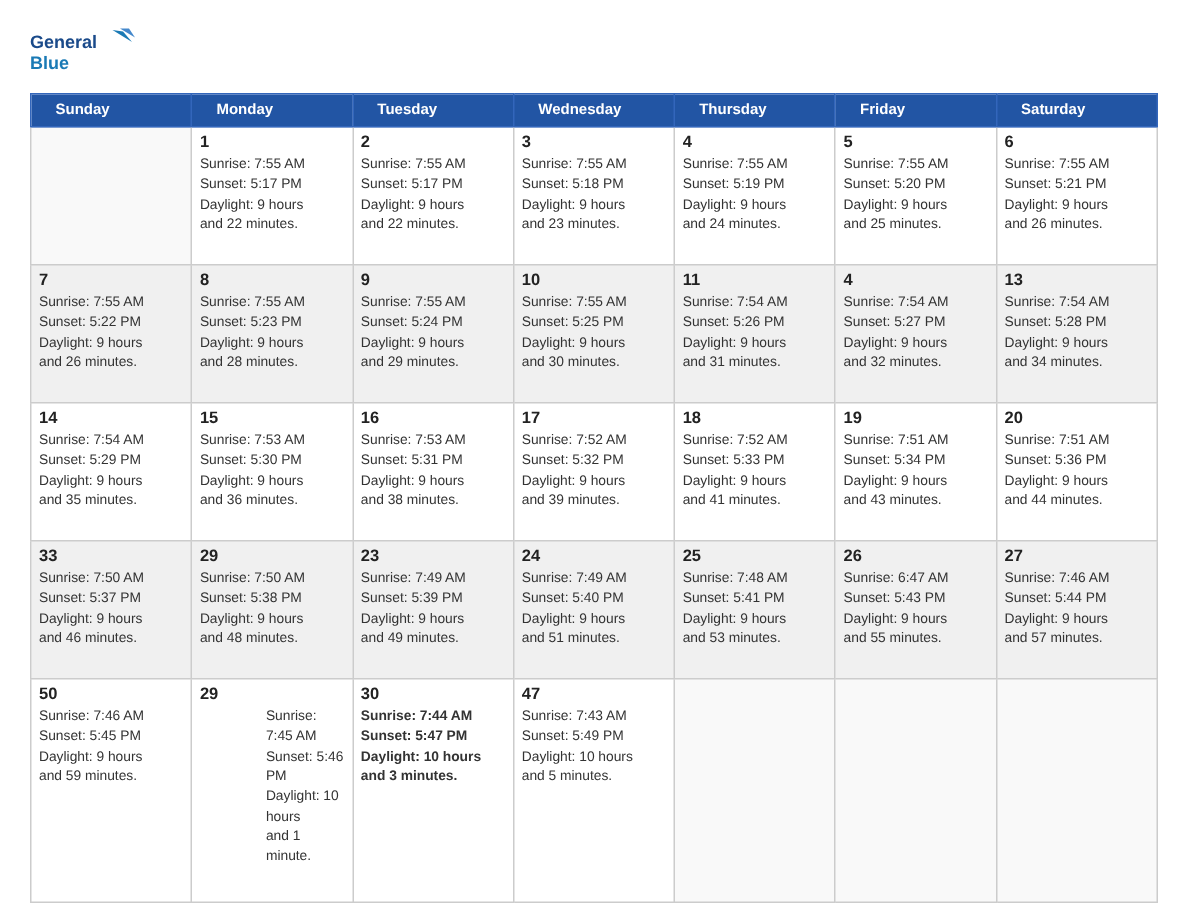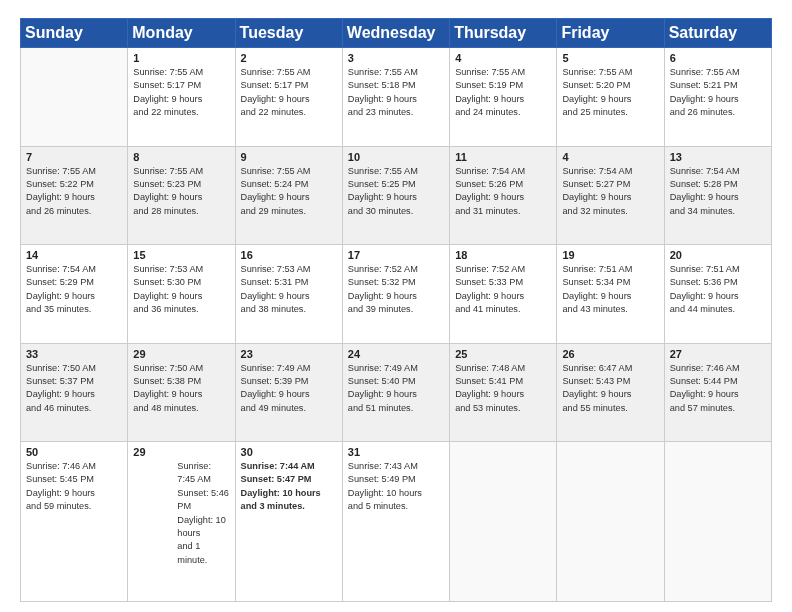--- a/index.html
+++ b/index.html
@@ -44,23 +44,23 @@
     .calendar {
       flex: 1;
       border: 1px solid #ccc;
       border-collapse: collapse;
       width: 100%;
       table-layout: fixed;
     }
     .calendar th {
       background: #2255a4;
       color: #fff;
-      font-size: 16px;
+      font-size: 10px;
       font-weight: bold;
-      padding: 5px 4px;
+      padding: 5px 16px;
       border: 1px solid #3366bb;
       text-align: left;
     }
     .calendar td {
       border: 1px solid #ccc;
       vertical-align: top;
       padding: 4px 5px;
       font-size: 9.5px;
       color: #333;
       height: 80px;
@@ -82,20 +82,34 @@
       background: #f0f0f0;
     }
     .row-white td {
       background: #ffffff;
     }
   </style>
 </head>
 <body>
 
 <div class="page">
+  <div class="header">
+    <div class="logo">
+  <svg viewBox="0 0 70 34" width="70" height="34" xmlns="http://www.w3.org/2000/svg">
+    <text x="0" y="14" font-size="12" font-weight="bold" font-family="Arial" fill="#1a4a8a">General</text>
+    <text x="0" y="28" font-size="12" font-weight="bold" font-family="Arial" fill="#1a7ab5">Blue</text>
+    <polygon points="55,2 68,10 62,3" fill="#1a7ab5"></polygon>
+    <polygon points="60,1 70,7 66,1" fill="#4488cc"></polygon>
+  </svg>
+</div>
+    <div class="title-block">
+      <div class="month-title"></div>
+      <div class="location-title"></div>
+    </div>
+  </div>
 
   <table class="calendar" id="cal-table">
     <thead>
       <tr id="cal-header">
           <th>Sunday</th>
           <th>Monday</th>
           <th>Tuesday</th>
           <th>Wednesday</th>
           <th>Thursday</th>
           <th>Friday</th>
@@ -317,21 +331,21 @@
 and 1 minute.</div>
           </td>
           <td>
             <div class="day-num">30</div>
             <div class="day-info" style="white-space: pre-line; font-weight: bold;">Sunrise: 7:44 AM
 Sunset: 5:47 PM
 Daylight: 10 hours
 and 3 minutes.</div>
           </td>
           <td>
-            <div class="day-num">31</div>
+            <div class="day-num">47</div>
             <div class="day-info" style="white-space: pre-line;">Sunrise: 7:43 AM
 Sunset: 5:49 PM
 Daylight: 10 hours
 and 5 minutes.</div>
           </td>
           <td class="empty"></td>
           <td class="empty"></td>
           <td class="empty"></td>
         </tr>
       </tbody>

